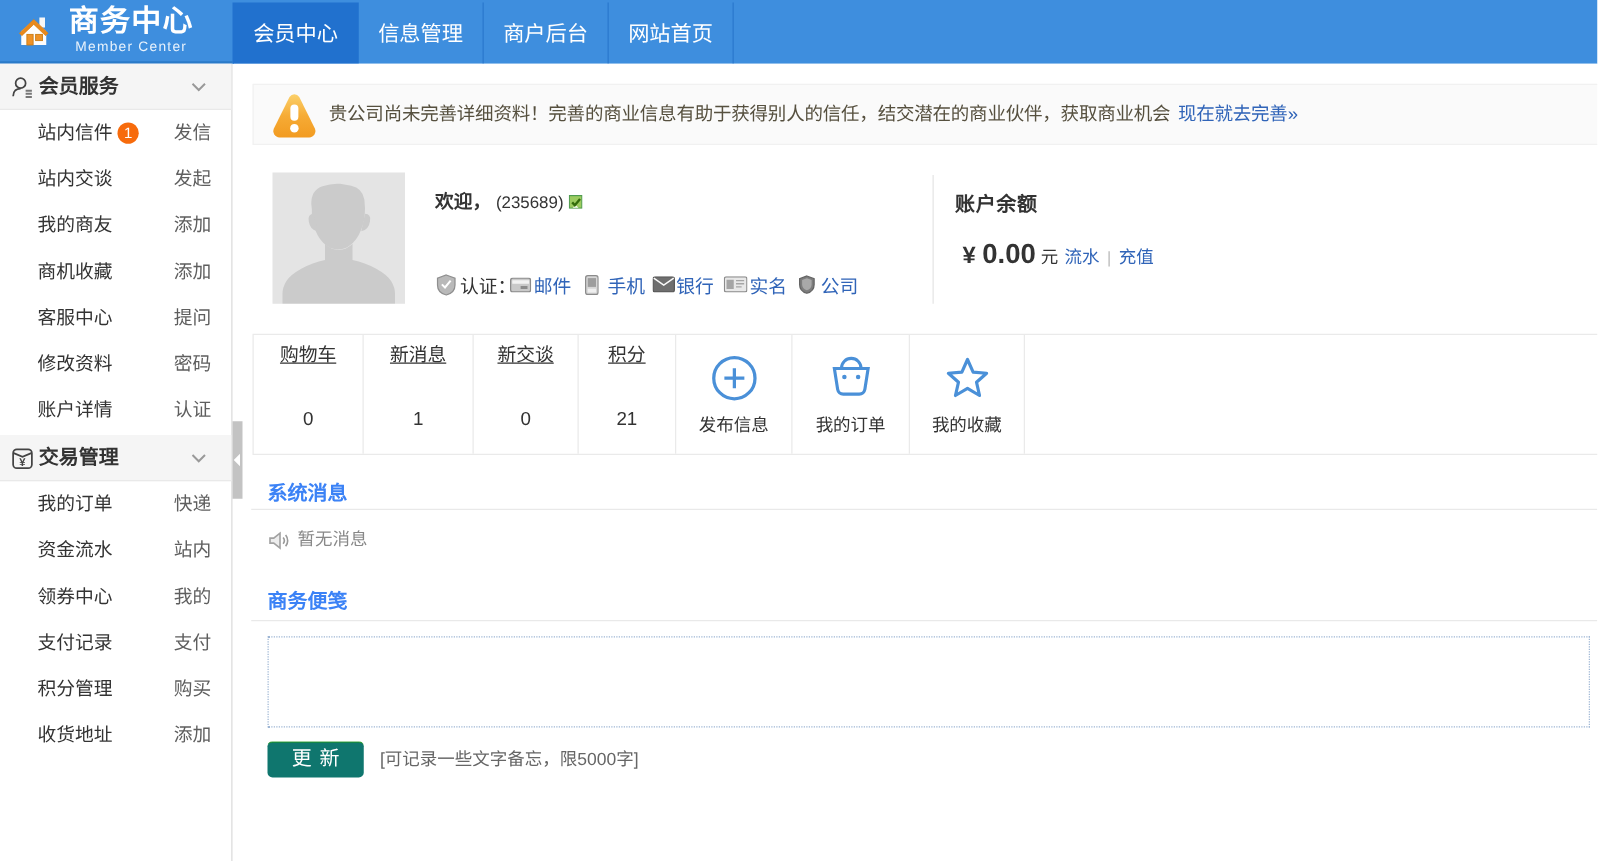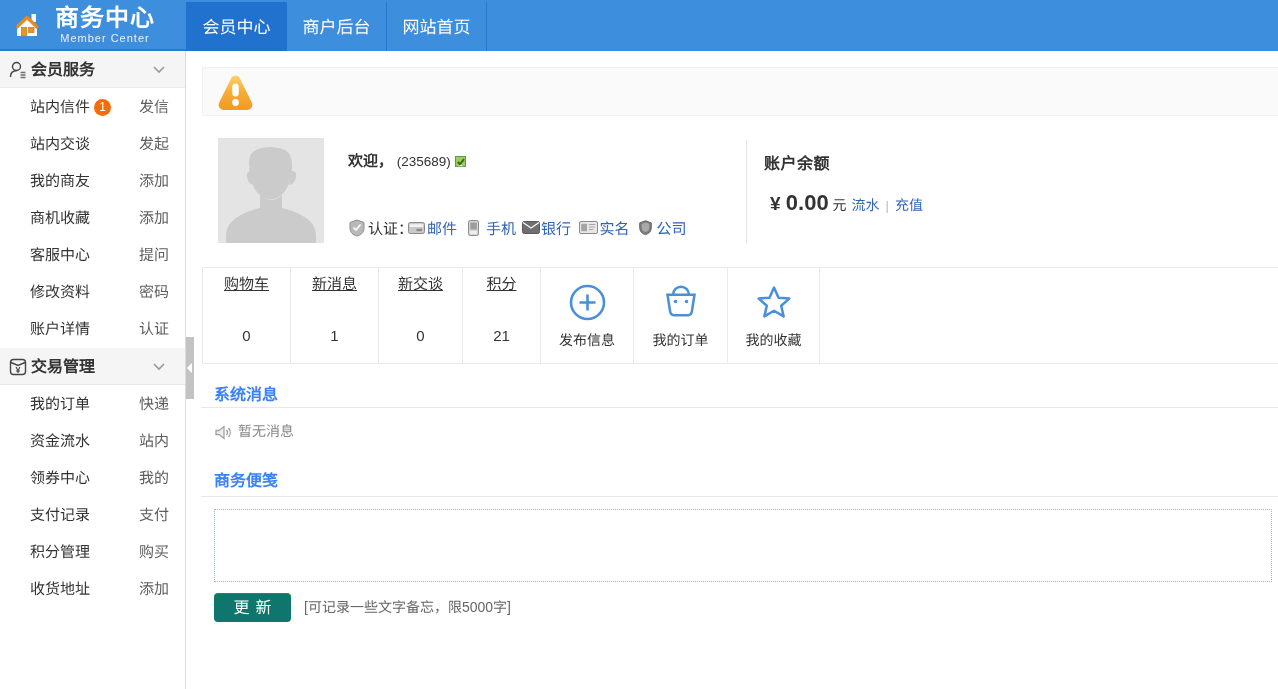--- a/index.html
+++ b/index.html
@@ -78,20 +78,21 @@
       <rect x="17.5" y="2" width="4.5" height="8" fill="#f7f7f7"></rect>
       <path d="M3 13 L13 4 L23 13 L23 24 L3 24 Z" fill="#fdfdfd"></path>
       <path d="M1.5 14.5 L13 3.5 L24.5 14.5 L22.5 16.5 L13 7.5 L3.5 16.5 Z" fill="#e8891d" stroke="#d97e14" stroke-width="0.5"></path>
       <rect x="7.5" y="15.5" width="5" height="8.5" fill="#ef9226" stroke="#c87b12" stroke-width="0.7"></rect>
       <rect x="14.5" y="15.5" width="5.5" height="5" fill="#ef9226" stroke="#c87b12" stroke-width="0.7"></rect>
     </svg>
     <div class="txt"><span class="t1">商务中心</span><span class="t2">Member Center</span></div>
   </div>
   <div class="nav">
     <a class="on" href="#">会员中心</a>
+      <a href="#">信息管理</a>
       <a href="#">商户后台</a>
       <a href="#">网站首页</a>
   </div>
 </div>
 
 <div class="side">
   <div class="ghead">
     <svg class="gi" width="18" height="18" viewBox="0 0 18 18" fill="none" stroke="#444" stroke-width="1.4">
       <circle cx="7.5" cy="5.5" r="4"></circle>
       <path d="M1.5 16 C1.5 11.5 4.5 9.8 7.5 9.8"></path>
@@ -179,20 +180,21 @@
           <linearGradient id="wg" x1="0" y1="0" x2="0" y2="1">
         <stop offset="0" stop-color="#fbd06a"></stop>
             <stop offset="0.5" stop-color="#f6ab35"></stop>
             <stop offset="1" stop-color="#f29b21"></stop>
       </linearGradient>
         </defs>
       <path d="M16.6 4.5 a4.8 4.8 0 0 1 7.8 0 L36.8 29.5 a5.2 5.2 0 0 1 -4.4 7.5 L8.6 37 a5.2 5.2 0 0 1 -4.4 -7.5 Z" fill="url(#wg)"></path>
       <rect x="17.3" y="10.5" width="6.4" height="13" rx="3.2" fill="#fff"></rect>
       <circle cx="20.5" cy="29.5" r="3.4" fill="#fff"></circle>
     </svg>
+    <span class="btxt">贵公司尚未完善详细资料！完善的商业信息有助于获得别人的信任，结交潜在的商业伙伴，获取商业机会<a class="blue" style="margin-left:6px" href="#">现在就去完善»</a></span>
   </div>
 
   <div class="avatar">
     <svg width="106" height="105" viewBox="0 0 106 105">
       <g fill="#cbcbcb">
         <path d="M31 25 q0 -11 9 -14 q7 -2.5 14 -2 l9 1.5 q9 2 10.5 11 l0.5 7 q0 10 -3 17 q-3.5 9 -9.5 13 q-4 3 -9 3 q-5 0 -9 -3 q-6 -4 -9.5 -13 q-3 -7 -2.5 -16 z"></path>
         <path d="M33 33 q-5 0 -4 6 q1 7 7 8 z"></path>
         <path d="M74 33 q5 0 4 6 q-1 7 -7 8 z"></path>
         <path d="M42 57 l0 13 q-10 2 -19 7 q-9 5 -12 10 q-3 5 -3 10 l0 8 l90 0 l0 -8 q0 -5 -3 -10 q-3 -5 -12 -10 q-9 -5 -19 -7 l0 -13 q-5 5 -11 5 q-6 0 -11 -5 z"></path>
       </g>

